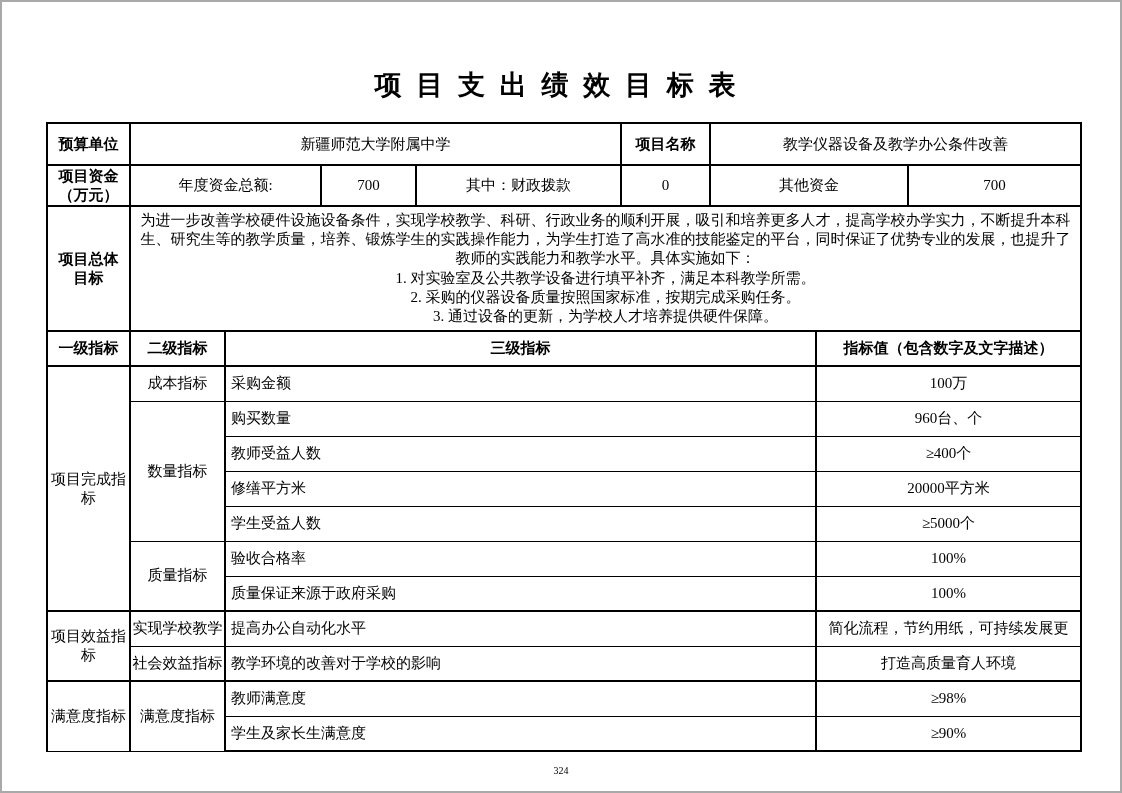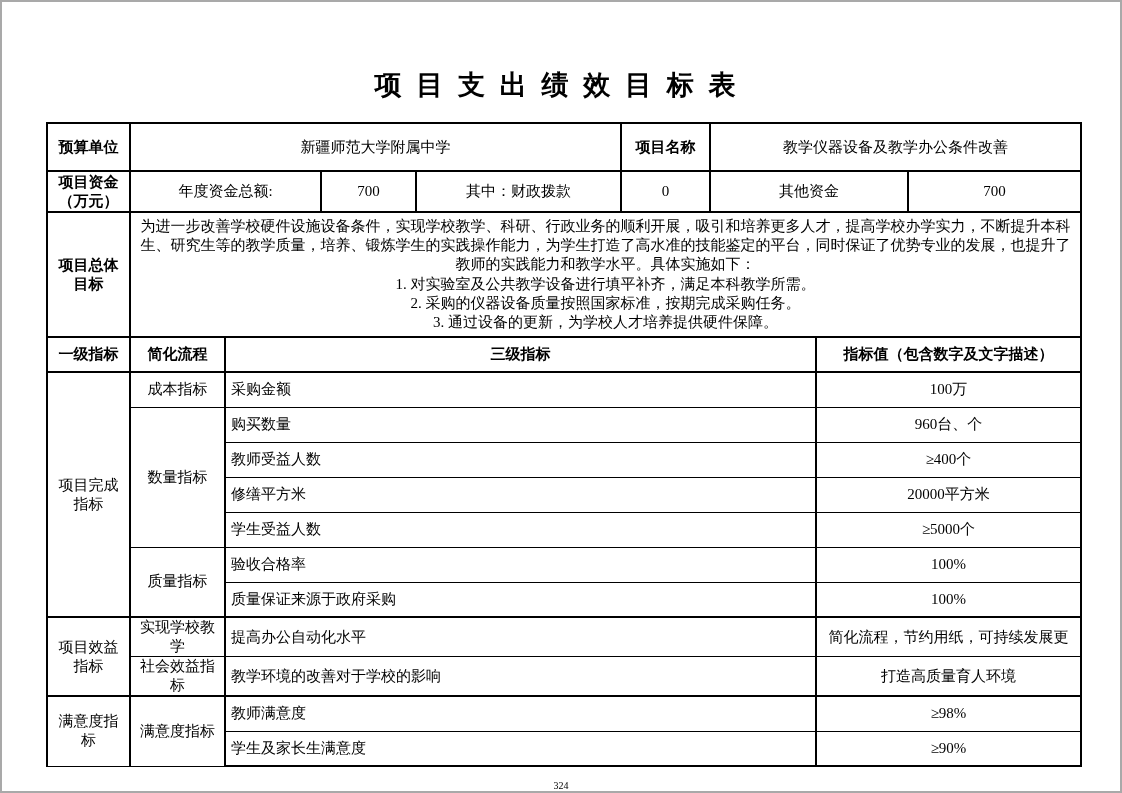--- a/index.html
+++ b/index.html
@@ -29,40 +29,40 @@
   }
   .top-table{margin-top:20px;}
   .top-table td{
     border:2px solid #000;
     text-align:center;
     vertical-align:middle;
     font-size:15px;
     padding:0 4px;
     overflow:hidden;
   }
-  .top-table .r1{height:48px;margin-top:8px;}
+  .top-table .r1{height:42px;margin-top:8px;}
   .top-table .r2{height:41px;}
   .top-table .r3{height:105px;}
   .b{font-weight:bold;}
   .goal-cell{
     text-align:right;
     vertical-align:middle;
     padding:4px 8px !important;
     font-size:14.5px;
     line-height:1.28;
   }
   .ind-table{margin-top:-2px;}
   .ind-table td,.ind-table th{
     border:2px solid #000;
     border-top-width:1px;
     border-bottom-width:1px;
     text-align:center;
     vertical-align:middle;
     font-size:15px;
-    padding:0 8px;
+    padding:0 0;
     overflow:hidden;
     font-weight:normal;
   }
   .ind-table .hrow th{
     border-top-width:2px;
     border-bottom-width:2px;
     font-weight:bold;
     height:33px;
   }
   .ind-table .row{height:35px;}
@@ -127,21 +127,21 @@
   <table class="ind-table">
     <colgroup>
       <col style="width:83px">
         <col style="width:95px">
         <col style="width:591px">
         <col style="width:265px">
     </colgroup>
     <tbody>
         <tr class="hrow">
       <th>一级指标</th>
-      <th>简化流程</th>
+      <th>二级指标</th>
       <th>三级指标</th>
       <th>指标值（包含数字及文字描述）</th>
     </tr>
     <tr class="row">
       <td rowspan="7">项目完成指标</td>
       <td>成本指标</td>
       <td class="lvl3">采购金额</td>
       <td>100万</td>
     </tr>
     <tr class="row">

